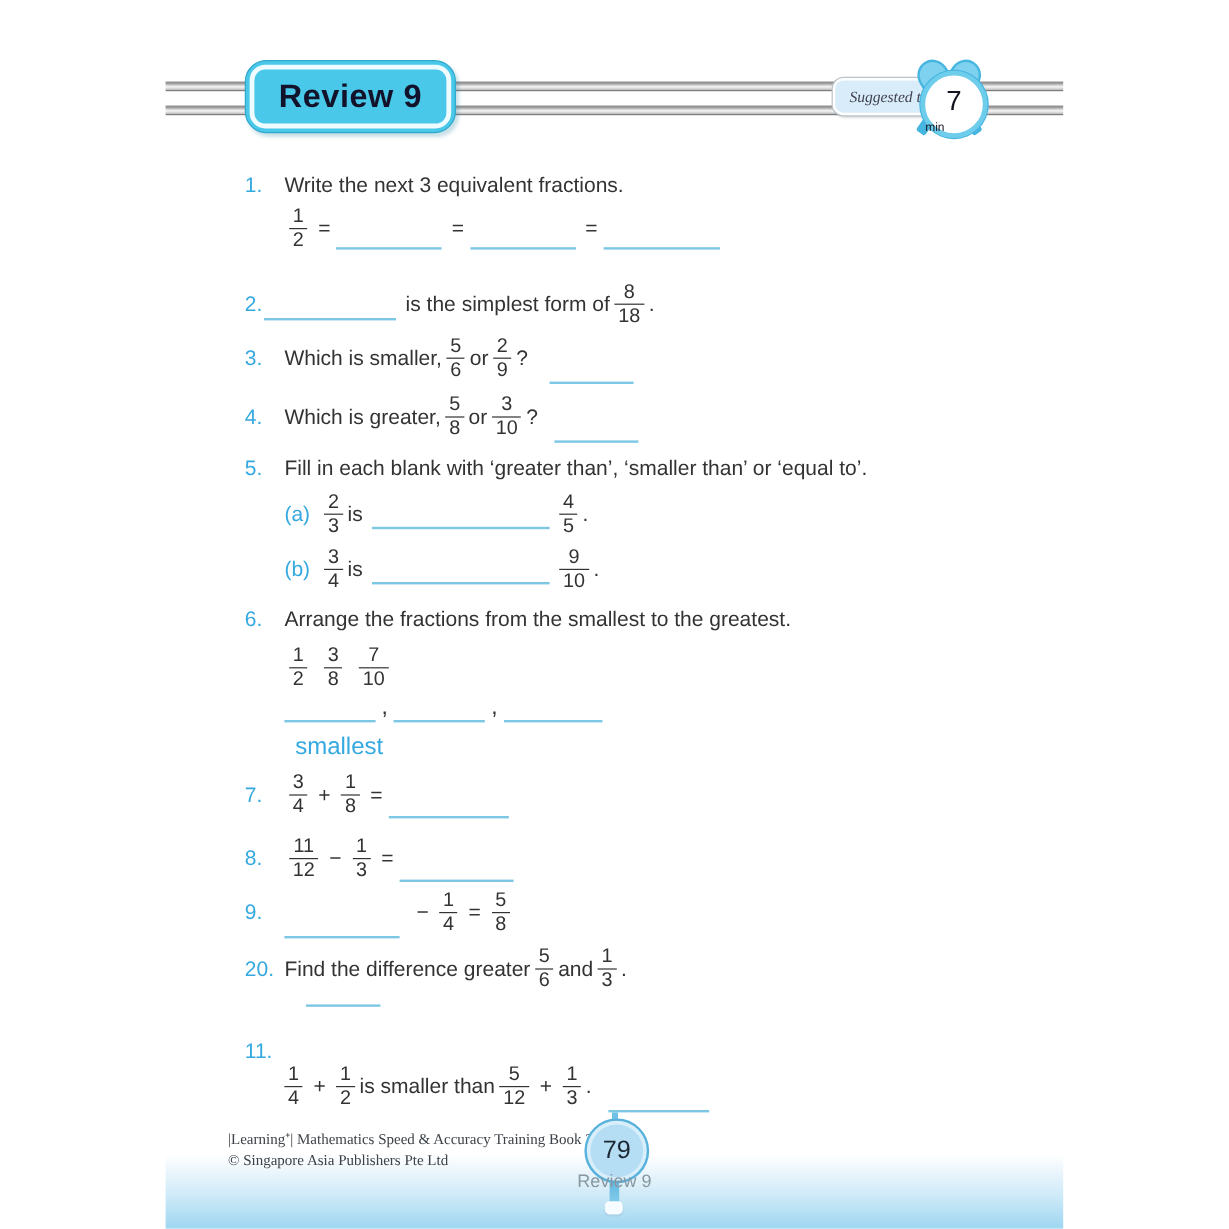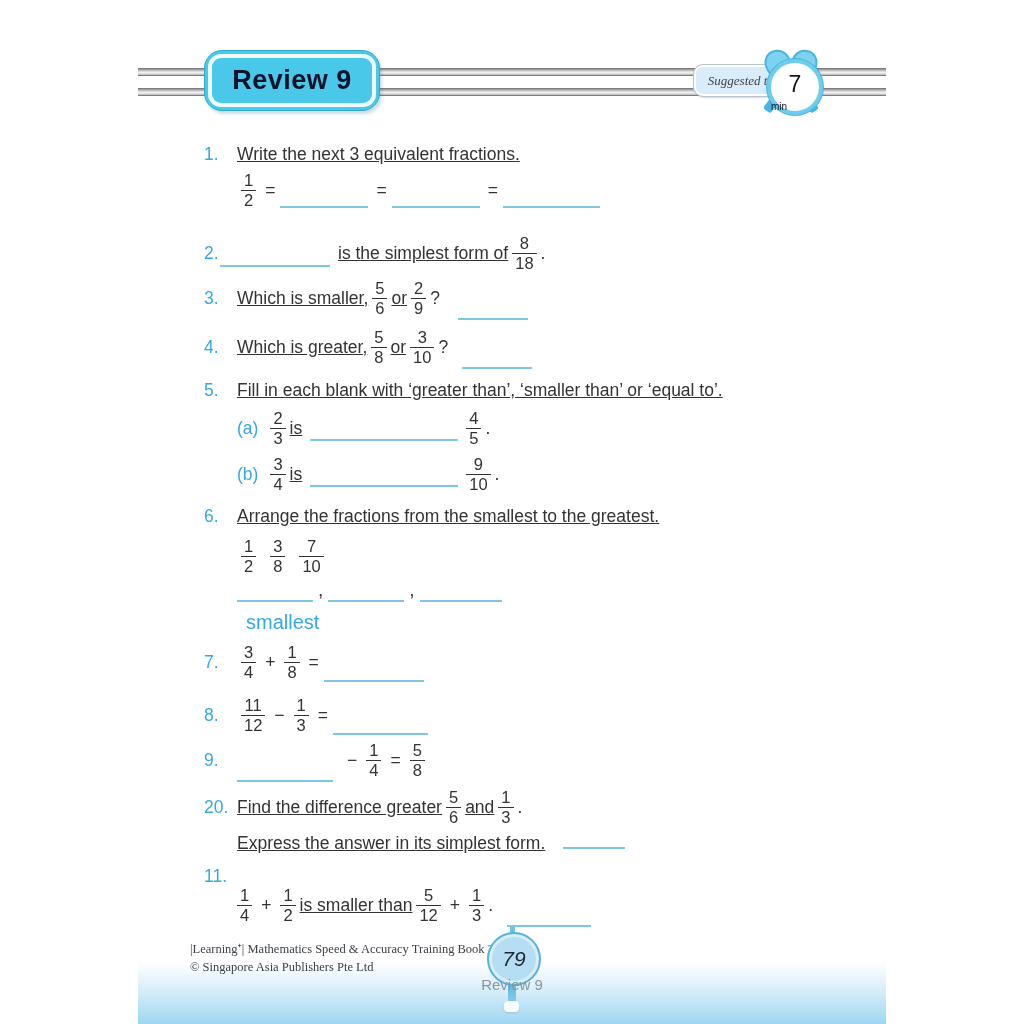--- a/index.html
+++ b/index.html
@@ -30,21 +30,21 @@
   .foot.r{right:6px;bottom:2px;transform:rotate(-35deg);}
   .face{position:absolute;left:7px;top:9px;width:48px;height:48px;border-radius:50%;z-index:2;
         background:#ffffff;border:4px solid var(--clock,#6fcdec);box-shadow:0 0 0 1px #46b5e0;
         display:flex;align-items:center;justify-content:center;}
   .face .t7{font-size:23px;color:#15151f;margin-top:-6px;}
   .face .tmin{position:absolute;bottom:-1px;left:0;right:0;font-size:10px;color:#15151f;}
   
   .row{position:absolute;display:flex;align-items:center;font-size:17.5px;color:var(--text,#333);}
   .frow{height:44px;}
   .qno{width:33px;flex:none;color:var(--accent,#35a9e0);}
-  .qtext{color:var(--text,#333);text-decoration:underline;}
+  .qtext{color:var(--text,#333);}
   .sub{color:var(--accent,#35a9e0);margin-right:8px;}
   .frac{display:inline-flex;flex-direction:column;align-items:center;line-height:1.15;
         font-size:16.5px;color:var(--text,#333);margin:0 4px;}
   .frac .fn{padding:0 3px;}
   .frac .fd{border-top:1.7px solid #333;padding:0 3px;}
   .op{margin:0 5px;}
   .blank{display:inline-block;border-bottom:2px solid var(--line,#7cc7e4);height:0;}
   .frow .blank{align-self:flex-end;margin-bottom:4px;}
   .gap8{margin-left:8px;} .gap14{margin-left:14px;} .gap18{margin-left:18px;}
   .smallest{position:absolute;left:246px;top:611px;font-size:20px;color:var(--accent,#35a9e0);}
@@ -56,21 +56,21 @@
         background:linear-gradient(180deg,rgba(255,255,255,0) 0%,rgba(207,234,248,.9) 50%,var(--gradient,#9ed6f1) 100%);}
   .imprint{position:absolute;left:190px;top:941px;z-index:2;font-family:"Liberation Serif",serif;
            font-size:12.5px;line-height:1.4;color:#3c4248;}
   .pin-stem-top{position:absolute;left:510px;top:927px;width:5px;height:12px;background:#6fc2e6;z-index:1;}
   .pin-stem-bottom{position:absolute;left:508px;top:978px;width:8px;height:26px;z-index:1;
                    background:linear-gradient(180deg,#58b2dc,#86cdec);}
   .pin-tip{position:absolute;left:504px;top:1001px;width:15px;height:11px;background:#f6fcff;
            border-radius:4px;z-index:1;box-shadow:0 1px 2px rgba(0,0,0,.1);}
   .page-badge{position:absolute;left:487px;top:932px;width:50px;height:50px;border-radius:50%;z-index:2;
               background:#b5def4;border:2px solid #58b2dc;box-shadow:inset 0 0 0 3px #d9eefb;
-              display:flex;align-items:center;justify-content:center;font-style:italic;}
+              display:flex;align-items:center;justify-content:center;}
   .page-badge span{font-size:21px;color:#1c2733;}
   .section-label{position:absolute;left:437px;top:976px;width:150px;text-align:center;z-index:3;
                  font-size:15px;color:var(--footer_gray,#8796a0);}
 </style>
 </head>
 <body>
 
 <div class="canvas">
 
   <div class="grad"></div>
@@ -272,21 +272,20 @@
       <span class="fd">6</span>
     </span>
     <span class="qtext">and</span>
     <span class="frac">
       <span class="fn">1</span>
       <span class="fd">3</span>
     </span>
     <span>.</span>
   </div>
   <div class="row" style="left:237px;top:833px">
-    <span class="qtext">Express the answer in its simplest form.</span>
     <span class="blank gap18" style="width:62px;transform:translateY(4px)"></span>
   </div>
 
   <div class="row" style="left:204px;top:866px">
     <span class="qno">11.</span>
   </div>
   <div class="row frow" style="left:237px;top:883px">
     <span class="frac" style="margin-left:0">
       <span class="fn">1</span>
       <span class="fd">4</span>

